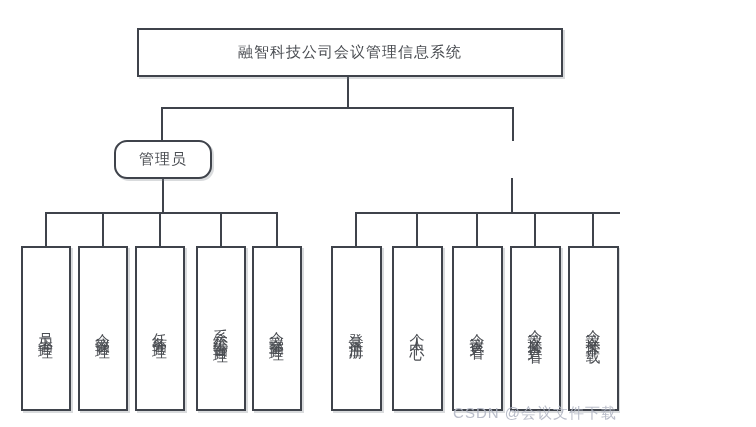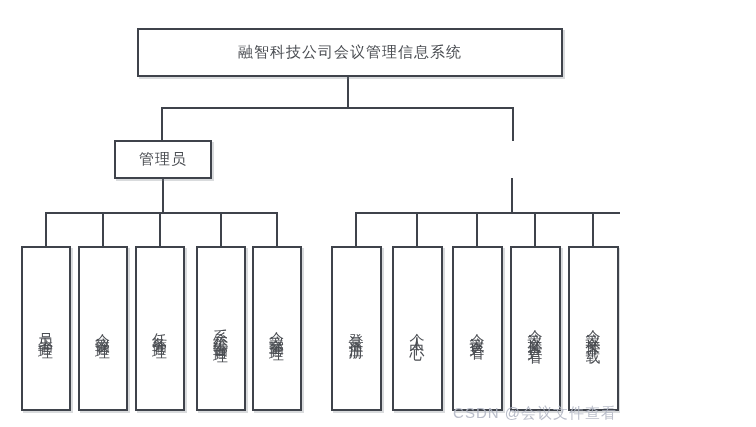--- a/index.html
+++ b/index.html
@@ -43,21 +43,21 @@
     height: 49px;
     font-size: 15px;
     letter-spacing: 1px;
   }
   .branch-box {
     top: 140px;
     height: 39px;
     font-size: 15px;
     letter-spacing: 1px;
   }
-  .branch-admin { left: 114px; width: 98px; }
+  .branch-admin { left: 114px; width: 98px; border-radius: 13px; }
   .branch-staff { left: 464px; width: 95px; }
   .leaf {
     top: 246px;
     width: 50px;
     height: 165px;
     writing-mode: vertical-rl;
     text-orientation: upright;
     font-size: 15px;
     letter-spacing: 4px;
     line-height: 1;
@@ -115,15 +115,15 @@
   <div class="box leaf" style="left:252px">会议室管理</div>
 
   <div class="box leaf r" style="left:331px">登录注册</div>
   <div class="box leaf r" style="left:392px">个人中心</div>
   <div class="box leaf r" style="left:452px">会议查看</div>
   <div class="box leaf r" style="left:510px">会议文件查看</div>
   <div class="box leaf r" style="left:568px">会议文件下载</div>
   <div class="box leaf r" style="left:628px">任务查看</div>
   <div class="box leaf r" style="left:687px">系统公告查看</div>
 
-  <div class="watermark">CSDN @会议文件查看</div>
+  <div class="watermark">CSDN @会议文件下载</div>
 
 </div>
 
 </body></html>

